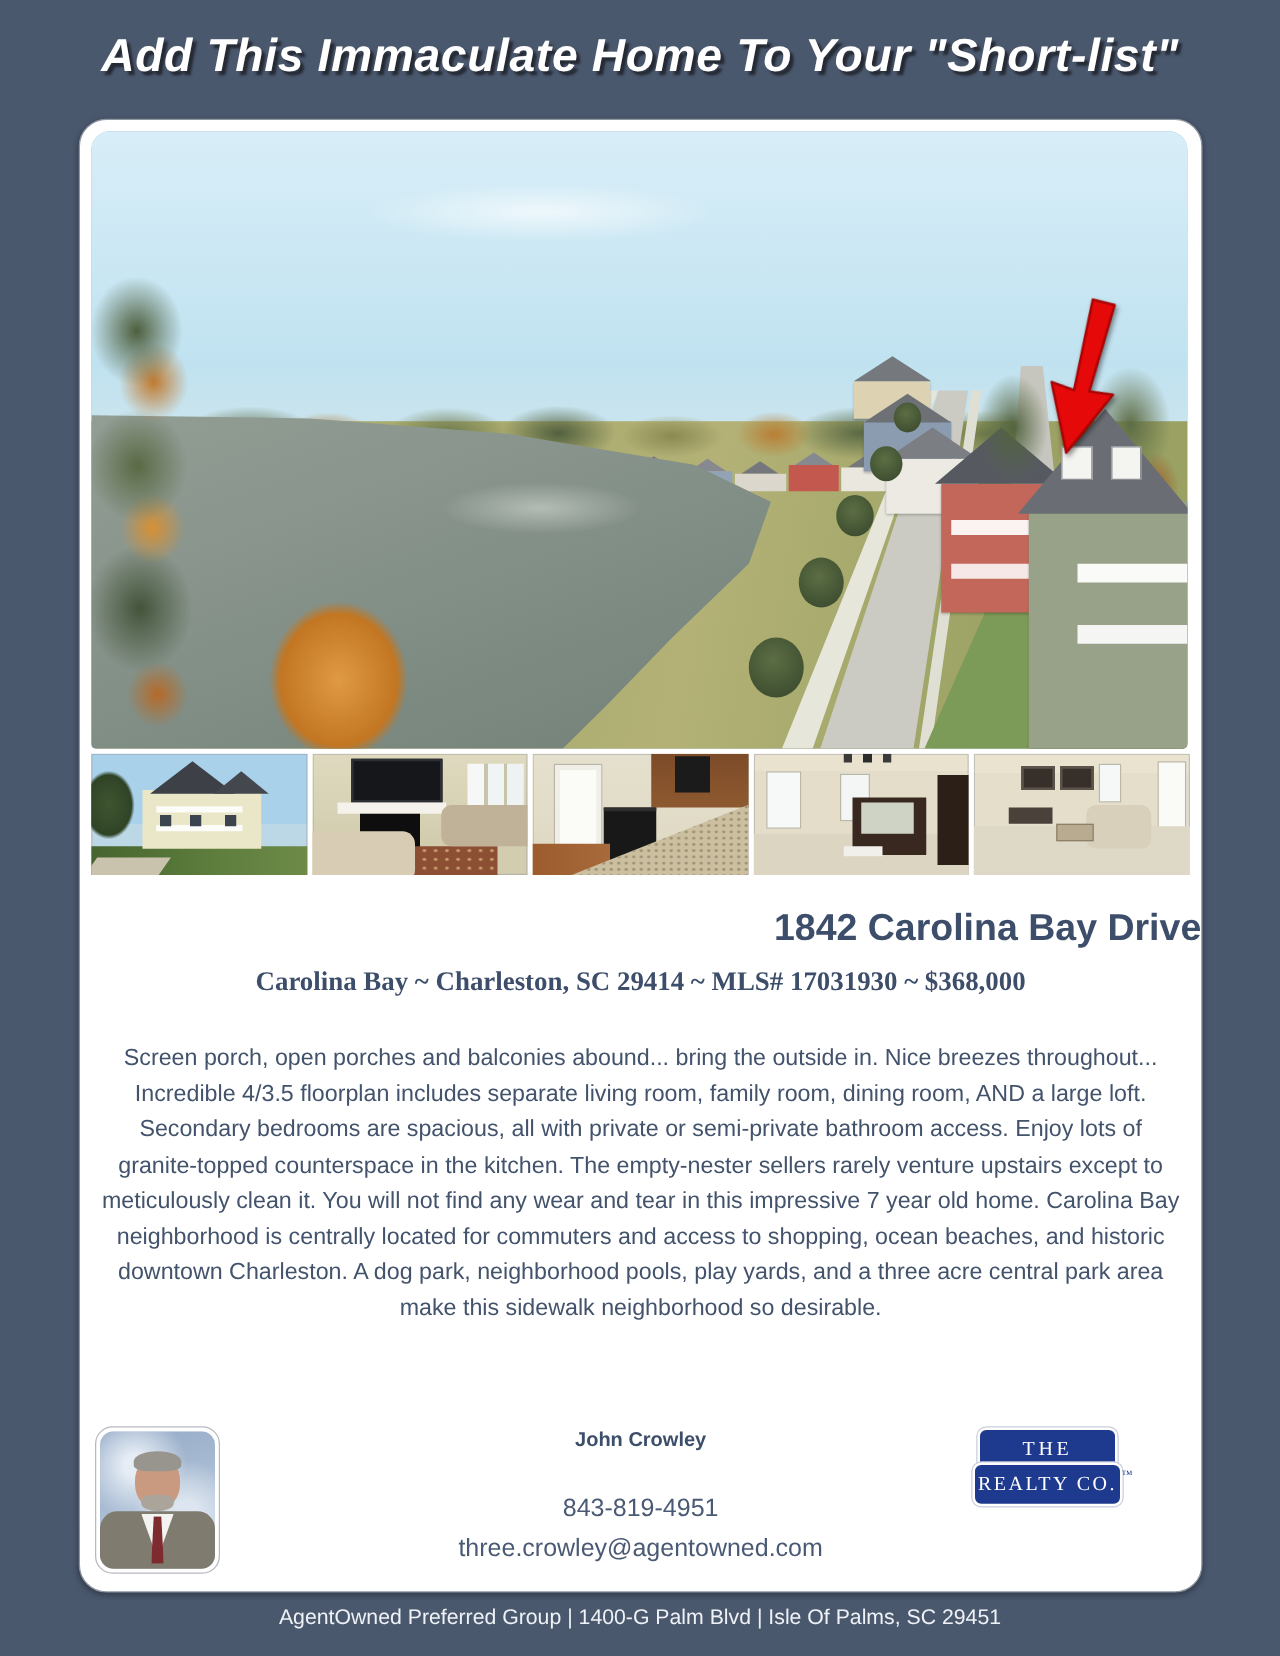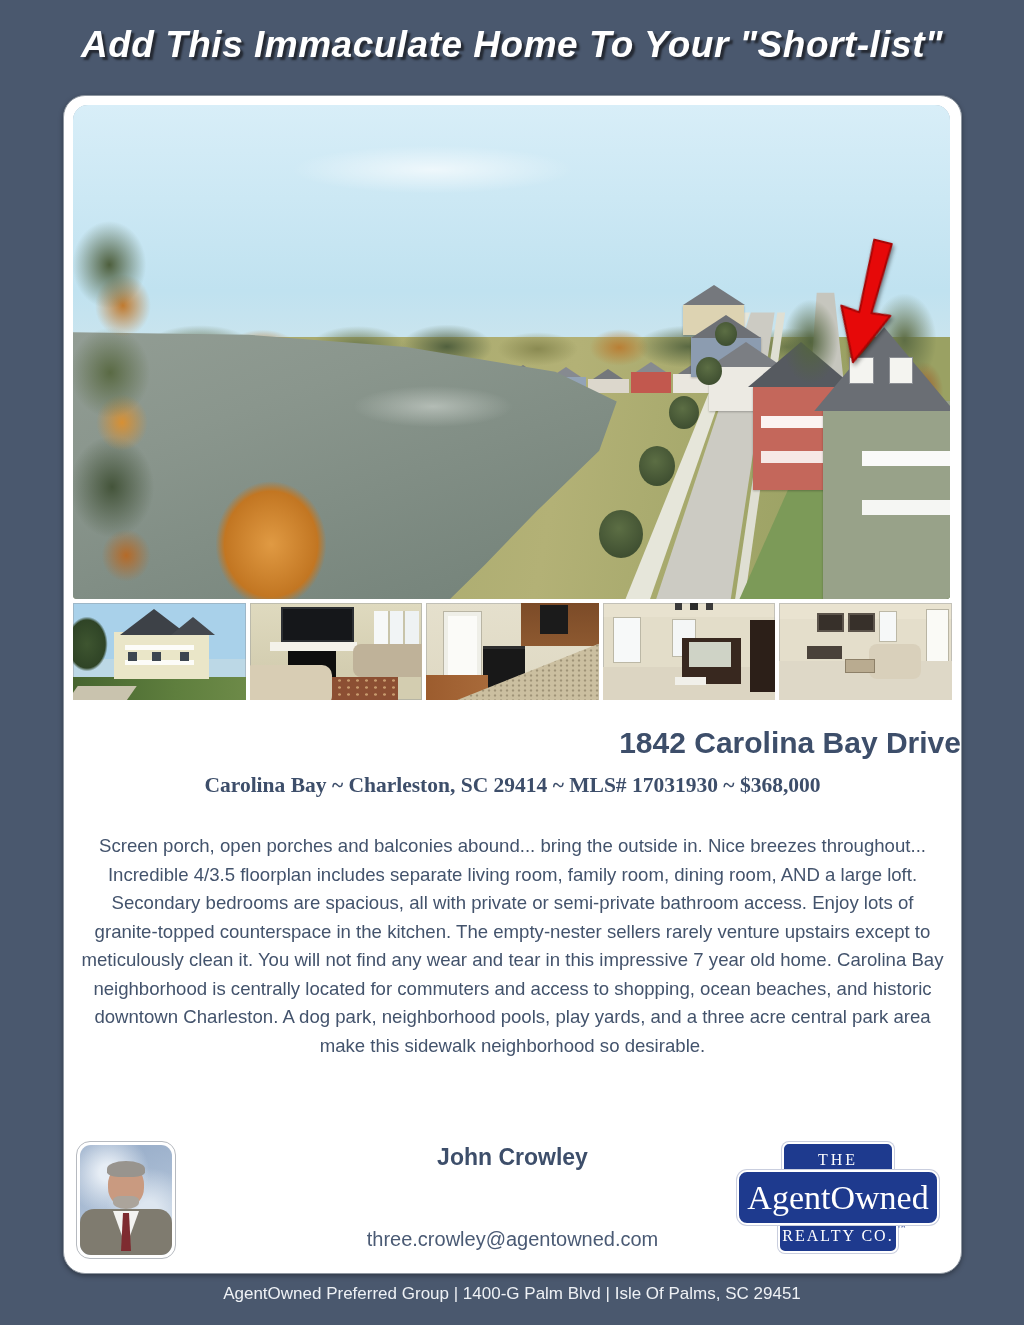--- a/index.html
+++ b/index.html
@@ -173,21 +173,21 @@
     background:#f3f3f1;clip-path:polygon(0 0,100% 0,50% 100%);}
   .hs-tie{left:50%;bottom:4px;width:10px;height:38px;transform:translateX(-50%);
     background:#7e2b30;clip-path:polygon(20% 0,80% 0,100% 100%,0 100%);}
   .hs-head{left:50%;bottom:48px;width:36px;height:42px;transform:translateX(-50%);
     background:#c99a80;border-radius:46%;}
   .hs-hair{left:50%;bottom:78px;width:38px;height:16px;transform:translateX(-50%);
     background:#98948e;border-radius:50% 50% 30% 30%;}
   .hs-beard{left:50%;bottom:46px;width:26px;height:13px;transform:translateX(-50%);
     background:#aba49b;border-radius:30% 30% 50% 50%;}
   .agent-name{position:absolute;top:1048px;left:0;width:100%;text-align:center;
-    font-size:23px;font-weight:700;color:#3d4e6a;}
+    font-size:16px;font-weight:700;color:#3d4e6a;}
   .agent-phone{position:absolute;top:1100px;left:0;width:100%;text-align:center;
     font-size:20px;color:#4a5a74;}
   .agent-email{position:absolute;top:1132px;left:0;width:100%;text-align:center;
     font-size:20px;color:#4a5a74;}
 
   
   .logo{position:absolute;right:22px;top:1046px;width:202px;height:114px;
     display:flex;flex-direction:column;align-items:center;font-family:"Liberation Serif",serif;}
   .logo-box{background:#1e3a8e;border:2px solid #ffffff;box-shadow:0 0 0 1px #c9cede;
     color:#ffffff;display:flex;align-items:center;justify-content:center;box-sizing:border-box;}
@@ -365,25 +365,25 @@
       <div class="inner">
         <div class="hs-jacket"></div>
         <div class="hs-head"></div>
         <div class="hs-hair"></div>
         <div class="hs-beard"></div>
         <div class="hs-shirt"></div>
         <div class="hs-tie"></div>
       </div>
     </div>
     <div class="agent-name">John Crowley</div>
+    <div class="agent-phone">843-819-4951</div>
     <div class="agent-email">three.crowley@agentowned.com</div>
 
     <div class="logo">
       <div class="logo-box logo-the">THE</div>
-      <div class="logo-box logo-name">AgentOwned</div>
       <div class="logo-box logo-realty">
         <span>REALTY CO.</span>
         <span class="logo-tm">™</span>
       </div>
     </div>
   </div>
 
   <div class="footer">AgentOwned Preferred Group | 1400-G Palm Blvd | Isle Of Palms, SC 29451</div>
 </div>
 

